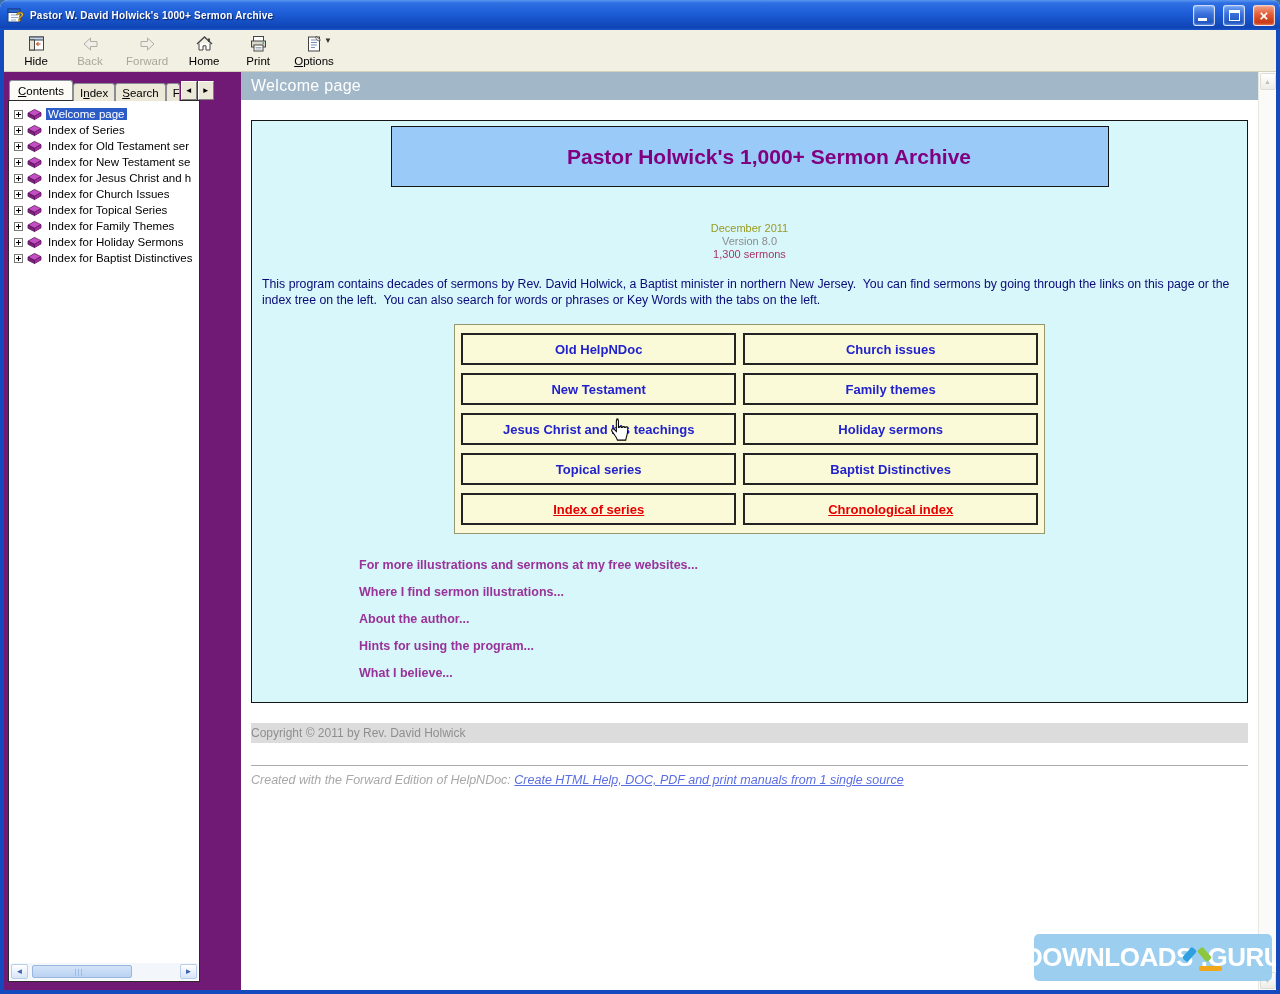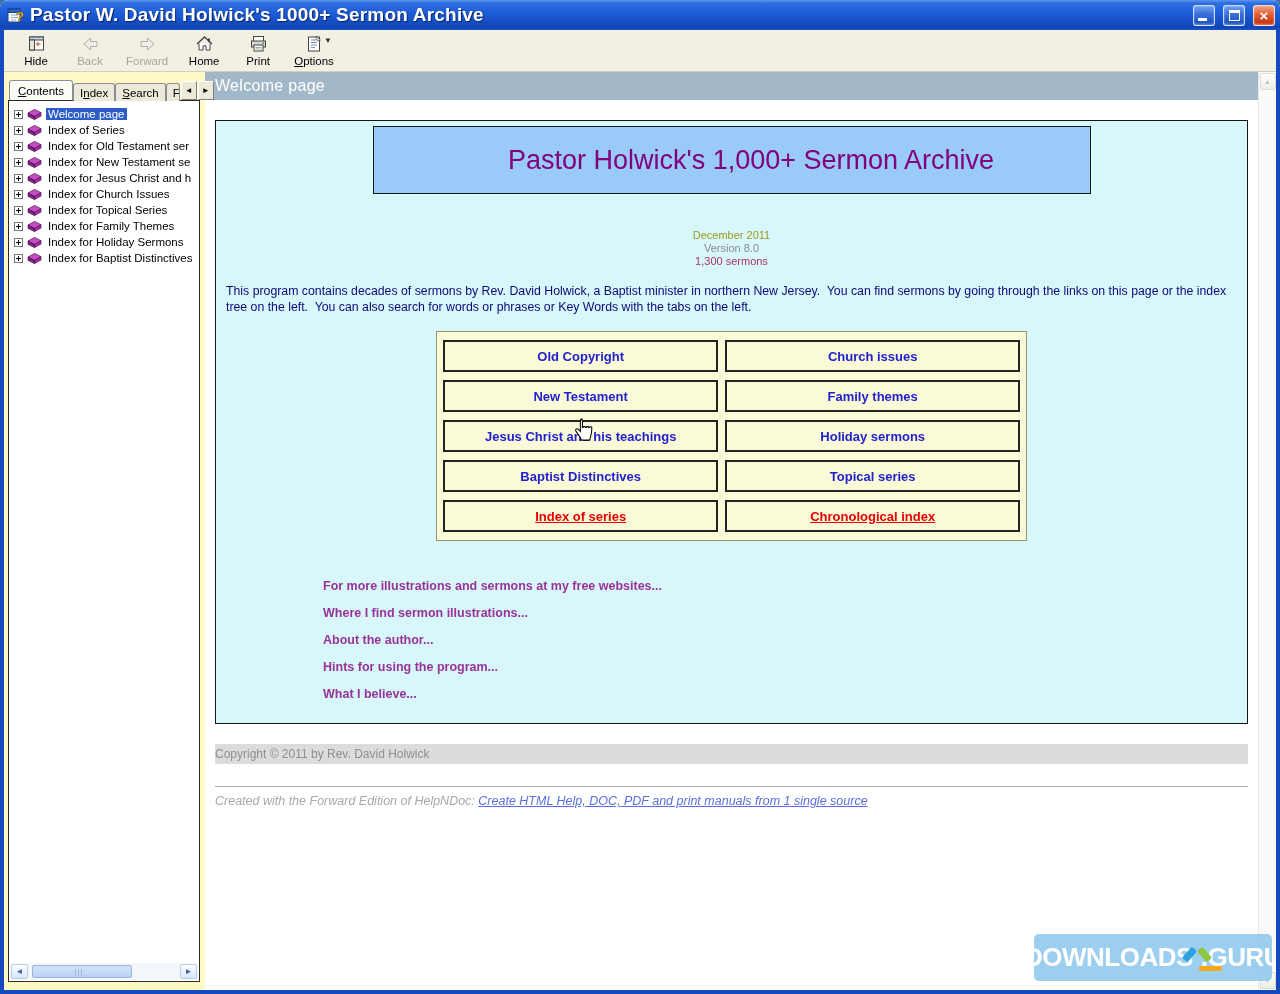--- a/index.html
+++ b/index.html
@@ -7,21 +7,21 @@
   body { font-family: "Liberation Sans", sans-serif; background:#3A6EA5; cursor:default; }
 
   .window { width:1280px; height:994px; display:flex; flex-direction:column;
             border-radius:8px 8px 0 0; background:#ECE9D8; }
 
   
   .titlebar { height:30px; flex:none; display:flex; align-items:center; gap:6px;
               padding:0 5px 0 7px; border-radius:8px 8px 0 0;
               background:linear-gradient(180deg,#5A96EE 0%,#2E6FE2 10%,#1C5CD6 45%,#0F45B5 92%,#1A55C8 100%); }
   .help-ic { width:17px; height:17px; flex:none; }
-  .title-text { flex:1; color:#fff; font-weight:bold; font-size:19px;
+  .title-text { flex:1; color:#fff; font-weight:bold; font-size:10px;
                 text-shadow:1px 1px 1px rgba(0,0,30,.6); letter-spacing:.2px;
                 white-space:nowrap; overflow:hidden; }
   .winbtn { width:22px; height:21px; flex:none; margin-left:2px; border-radius:3px;
             border:1px solid rgba(255,255,255,.75); position:relative;
             background:linear-gradient(180deg,#6FA3F2 0%,#3B71DD 40%,#2257C2 85%,#3C6FD4 100%);
             box-shadow:inset 0 0 2px rgba(255,255,255,.5); }
   .winbtn.close { background:linear-gradient(180deg,#F2A085 0%,#E25B34 45%,#C83B17 85%,#D9552E 100%); }
   .glyph-min { position:absolute; left:4px; bottom:4px; width:9px; height:3px; background:#fff; }
   .glyph-max { position:absolute; left:5px; top:4px; width:11px; height:11px;
                border:1px solid #fff; border-top:3px solid #fff; }
@@ -36,21 +36,21 @@
   
   .toolbar { height:42px; flex:none; display:flex; align-items:flex-start; gap:10px;
              padding:2px 10px 0 10px; background:#F2F0E3; border-bottom:1px solid #D4D0BC; }
   .tbtn { min-width:44px; padding:1px 4px; display:flex; flex-direction:column; align-items:center;
           gap:1px; font-size:11.5px; color:#000; }
   .tbtn .ticon { width:22px; height:21px; display:grid; place-items:center; position:relative; }
   .tbtn.disabled { color:#A9A79A; }
   .opt-arrow { position:absolute; right:-7px; top:3px; font-size:8px; color:#333; }
 
   
-  .main { flex:1; display:flex; overflow:hidden; background:#fef9c3; }
+  .main { flex:1; display:flex; overflow:hidden; background:#701a75;gap:36px; }
 
   
   .left { width:196px; flex:none; display:flex; flex-direction:column; padding:4px 0 8px 4px; }
   .tabs { height:24px; flex:none; display:flex; align-items:flex-end; padding-left:1px; position:relative; z-index:2; }
   .tab { border:1px solid #8A8D96; border-bottom:none; border-radius:3px 3px 0 0;
          background:#ECE9D8; font-size:11.5px; color:#000; padding:3px 6px 2px;
          position:relative; top:1px; white-space:nowrap; }
   .tab.active { background:#FCFBF6; padding:4px 8px 3px; top:0; z-index:3;
                 box-shadow:inset 1px 1px 0 #fff; }
   .tab.clipped { max-width:26px; overflow:hidden; }
@@ -88,32 +88,32 @@
   .vscroll { width:18px; flex:none; background:#FAFAF8; border-left:1px solid #E6E6E2;
              display:flex; flex-direction:column; justify-content:space-between; align-items:center; }
   .vbtn { width:16px; height:17px; margin:1px 0; border-radius:2px; border:1px solid #DEDED6;
           background:linear-gradient(180deg,#FFFFFF,#EDEDE7); color:#C2C2B8; font-size:7px;
           display:grid; place-items:center; }
 
   
   .cyanbox { margin:20px 10px 0; border:1px solid #151515; background:#D8F7FB; padding-bottom:22px; }
   .banner { width:718px; margin:5px auto 0; border:1px solid #151515; background:#9ACAF8;
             padding:18px 0 17px; text-align:center; }
-  .banner span { font-size:27px; font-weight:normal; color:#800080;padding-left:39px; }
+  .banner span { font-size:21px; font-weight:bold; color:#800080;padding-left:39px; }
   .meta { text-align:center; margin-top:14px; font-size:11px; line-height:13px; }
   .meta .d { color:#9A9A20;margin-top:35px; } .meta .v { color:#8C8C8C; } .meta .c { color:#A63565; }
   .intro { margin:15px 8px 0 10px; color:#0A0A78; font-size:12.3px; line-height:16px; white-space:pre-wrap; }
 
   .grid { width:591px; margin:16px auto 0; border:1px solid #97976F; background:#FAFAD9;
           padding:8px 6px; display:grid; grid-template-columns:1fr 1.07fr; gap:8px 7px; }
   .gbtn { height:32px; border:2px solid #242424; background:#FAFAD9; display:grid; place-items:center;
           font-size:13px; font-weight:bold; color:#2222CC; }
   .gbtn.red { color:#E80000; text-decoration:underline; }
 
-  .plinks { margin:38px 0 0 107px; }
+  .plinks { margin:24px 0 0 107px; }
   .plink { display:block; font-size:12.5px; font-weight:bold; color:#993399; margin-bottom:13px; }
   .plink:last-child { margin-bottom:0; }
 
   .copybar { margin:20px 10px 0; background:#DCDCDC; color:#8F8F8F; font-size:12px;
              text-align:left; padding:3px 0; }
   .sep { margin:22px 10px 0; border:0; border-top:1px solid #ABABAB; }
   .made { margin:7px 10px 0; font-style:italic; font-size:12.5px; color:#A8A8A8; }
   .made a { color:#5B6EE1; }
 
   .cursor { position:absolute; left:369px; top:318px; z-index:6; }
@@ -348,28 +348,28 @@
                 <span>Pastor Holwick's 1,000+ Sermon Archive</span>
               </div>
               <div class="meta">
                 <div class="d">December 2011</div>
                 <div class="v">Version 8.0</div>
                 <div class="c">1,300 sermons</div>
               </div>
               <div class="intro">This program contains decades of sermons by Rev. David Holwick, a Baptist minister in northern New Jersey.  You can find sermons by going through the links on this page or the index tree on the left.  You can also search for words or phrases or Key Words with the tabs on the left.</div>
 
               <div class="grid">
-                <div class="gbtn">Old Copyright</div>
+                <div class="gbtn">Old HelpNDoc</div>
                 <div class="gbtn">Church issues</div>
                 <div class="gbtn">New Testament</div>
                 <div class="gbtn">Family themes</div>
                 <div class="gbtn">Jesus Christ and his teachings</div>
                 <div class="gbtn">Holiday sermons</div>
+                <div class="gbtn">Topical series</div>
                 <div class="gbtn">Baptist Distinctives</div>
-                <div class="gbtn">Topical series</div>
                 <div class="gbtn red">Index of series</div>
                 <div class="gbtn red">Chronological index</div>
               </div>
 
               <div class="plinks">
                 <a class="plink">For more illustrations and sermons at my free websites...</a>
                 <a class="plink">Where I find sermon illustrations...</a>
                 <a class="plink">About the author...</a>
                 <a class="plink">Hints for using the program...</a>
                 <a class="plink">What I believe...</a>

